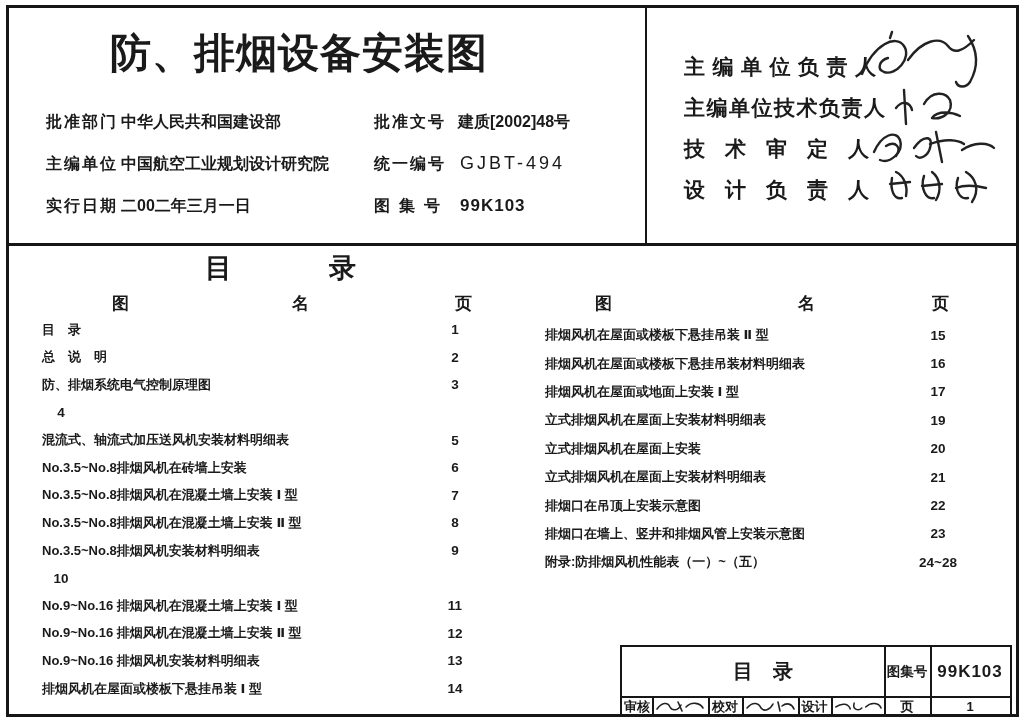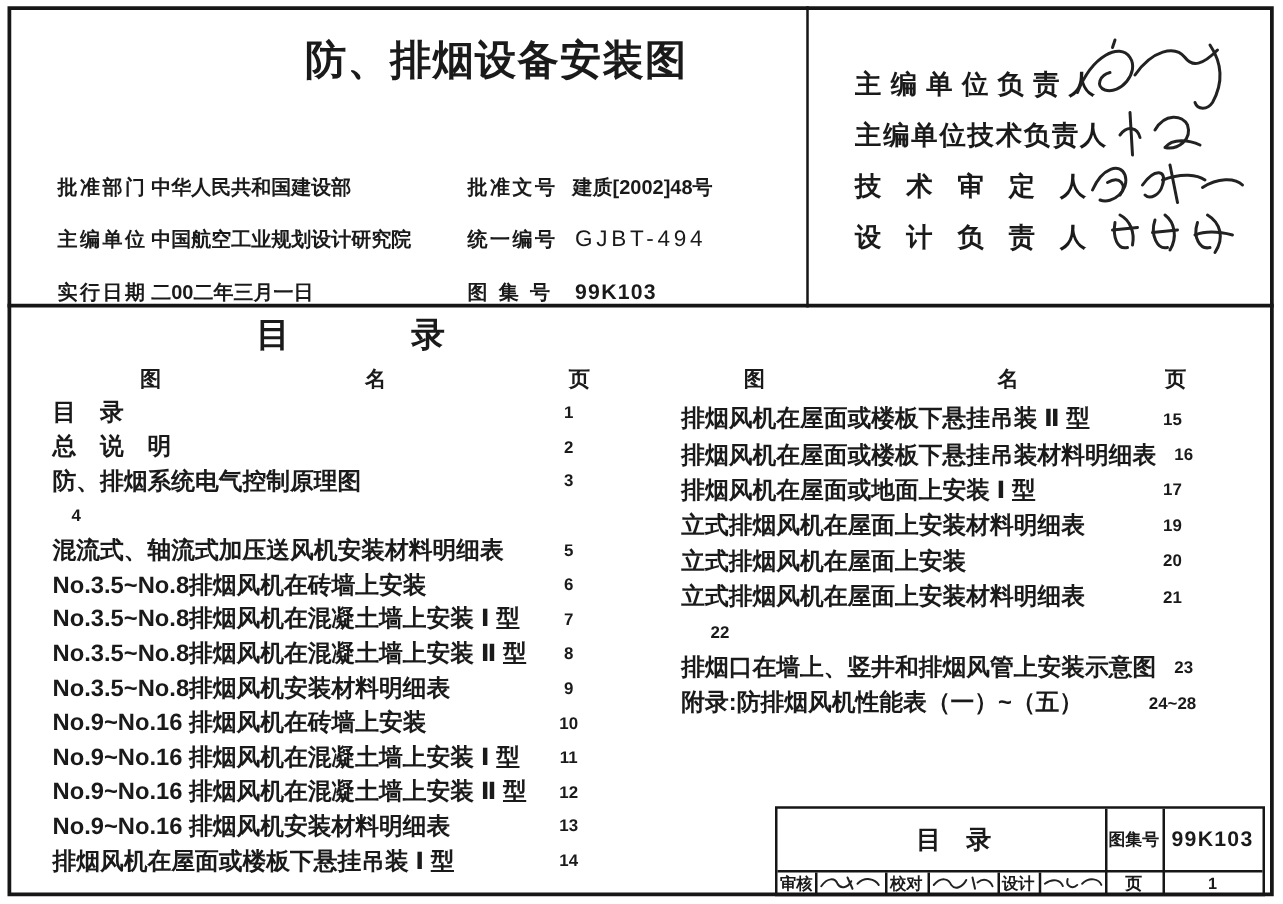--- a/index.html
+++ b/index.html
@@ -4,44 +4,44 @@
 <style>
   html,body{margin:0;padding:0;background:#ffffff;}
   .page{position:relative;width:1026px;height:723px;background:#fff;overflow:hidden;
         font-family:"Liberation Sans","DejaVu Sans",sans-serif;color:#1a1a1a;}
   
   .frame{position:absolute;left:6px;top:5px;width:1013px;height:712px;
          border:3px solid #161616;box-sizing:border-box;}
   .hdiv{position:absolute;left:6px;top:243px;width:1013px;height:3px;background:#161616;}
   .vdiv{position:absolute;left:645px;top:5px;width:2px;height:241px;background:#161616;}
   
-  .doc-title{position:absolute;left:110px;top:26px;width:440px;text-align:right;
-             font-size:33px;font-weight:bold;letter-spacing:1px;white-space:nowrap;}
-  .fld{position:absolute;font-size:16px;font-weight:600;white-space:nowrap;margin-top:28px;}
+  .doc-title{position:absolute;left:110px;top:26px;width:440px;text-align:left;
+             font-size:41px;font-weight:bold;letter-spacing:1px;white-space:nowrap;}
+  .fld{position:absolute;font-size:16px;font-weight:600;white-space:nowrap;}
   .lbl{letter-spacing:2px;}
   .lblw{letter-spacing:9px;}
   .mono-id{font-size:18px;font-weight:500;letter-spacing:3px;}
   .atlas-top{font-size:17px;font-weight:700;letter-spacing:1px;}
   
   .sig-label{position:absolute;left:684px;width:170px;font-size:21px;font-weight:700;white-space:nowrap;}
   .ls7{letter-spacing:7.5px;}
   .ls9{letter-spacing:1.5px;}
   .ls5{letter-spacing:20px;}
   .sig{position:absolute;}
   .sig svg{display:block;}
   .sig path{fill:none;stroke:#222;stroke-width:2.4;stroke-linecap:round;stroke-linejoin:round;}
   
   .toc-title{position:absolute;left:205px;top:250px;font-size:27px;font-weight:600;
              letter-spacing:97px;white-space:nowrap;}
   .toc-h{position:absolute;top:292px;font-size:17px;font-weight:600;}
   .toc-col{position:absolute;display:flex;flex-direction:column;}
   .toc-row{display:flex;justify-content:space-between;align-items:center;}
   .toc-col.left .toc-row{height:27.6px;}
   .toc-col.right .toc-row{height:28.4px;}
-  .toc-row .tt{font-size:19px;font-weight:600;white-space:nowrap;}
+  .toc-row .tt{font-size:13px;font-weight:600;white-space:nowrap;}
   .toc-row .pg{font-size:13.5px;font-weight:600;text-align:center;}
   .toc-col.left .pg{width:38px;}
   .toc-col.right .pg{width:62px;}
   
   .tb{position:absolute;left:620px;top:645px;width:392px;height:72px;
       border:2px solid #161616;box-sizing:border-box;}
   .tb .cell{position:absolute;display:flex;align-items:center;justify-content:center;}
   .tb .line{position:absolute;background:#161616;}
   .tb-title{font-size:20px;font-weight:600;letter-spacing:20px;padding-left:20px;white-space:nowrap;}
   .tb-small{font-size:13px;font-weight:600;white-space:nowrap;}
@@ -157,21 +157,20 @@
       </div>
     <div class="toc-row">
         <span class="tt">No.3.5~No.8排烟风机在混凝土墙上安装 Ⅱ 型</span>
         <span class="pg">8</span>
       </div>
     <div class="toc-row">
         <span class="tt">No.3.5~No.8排烟风机安装材料明细表</span>
         <span class="pg">9</span>
       </div>
     <div class="toc-row">
-        <span class="tt">No.9~No.16 排烟风机在砖墙上安装</span>
         <span class="pg">10</span>
       </div>
     <div class="toc-row">
         <span class="tt">No.9~No.16 排烟风机在混凝土墙上安装 Ⅰ 型</span>
         <span class="pg">11</span>
       </div>
     <div class="toc-row">
         <span class="tt">No.9~No.16 排烟风机在混凝土墙上安装 Ⅱ 型</span>
         <span class="pg">12</span>
       </div>
@@ -204,20 +203,21 @@
       </div>
     <div class="toc-row">
         <span class="tt">立式排烟风机在屋面上安装</span>
         <span class="pg">20</span>
       </div>
     <div class="toc-row">
         <span class="tt">立式排烟风机在屋面上安装材料明细表</span>
         <span class="pg">21</span>
       </div>
     <div class="toc-row">
+        <span class="tt">排烟口在吊顶上安装示意图</span>
         <span class="pg">22</span>
       </div>
     <div class="toc-row">
         <span class="tt">排烟口在墙上、竖井和排烟风管上安装示意图</span>
         <span class="pg">23</span>
       </div>
     <div class="toc-row">
         <span class="tt">附录:防排烟风机性能表（一）~（五）</span>
         <span class="pg">24~28</span>
       </div>

